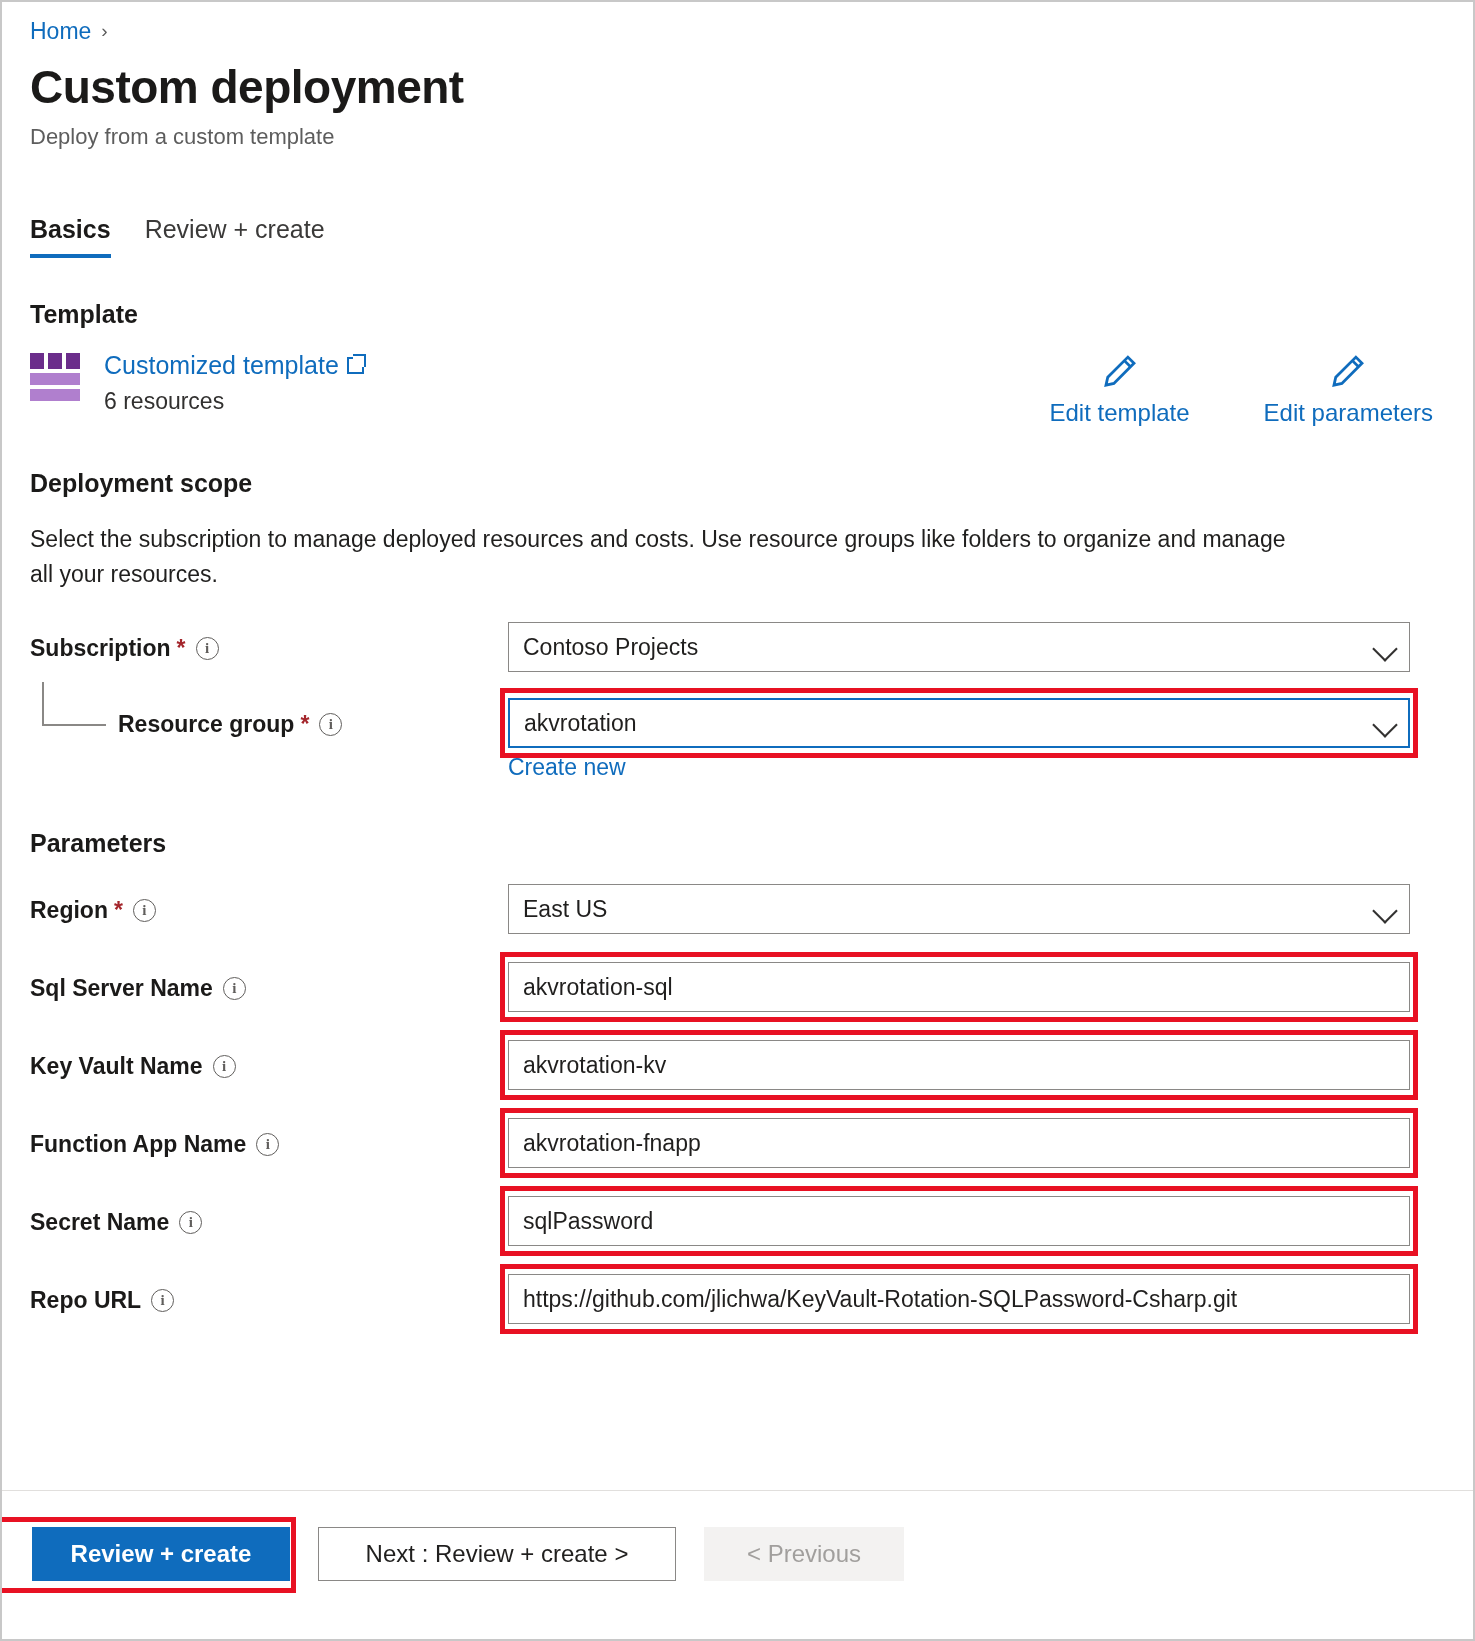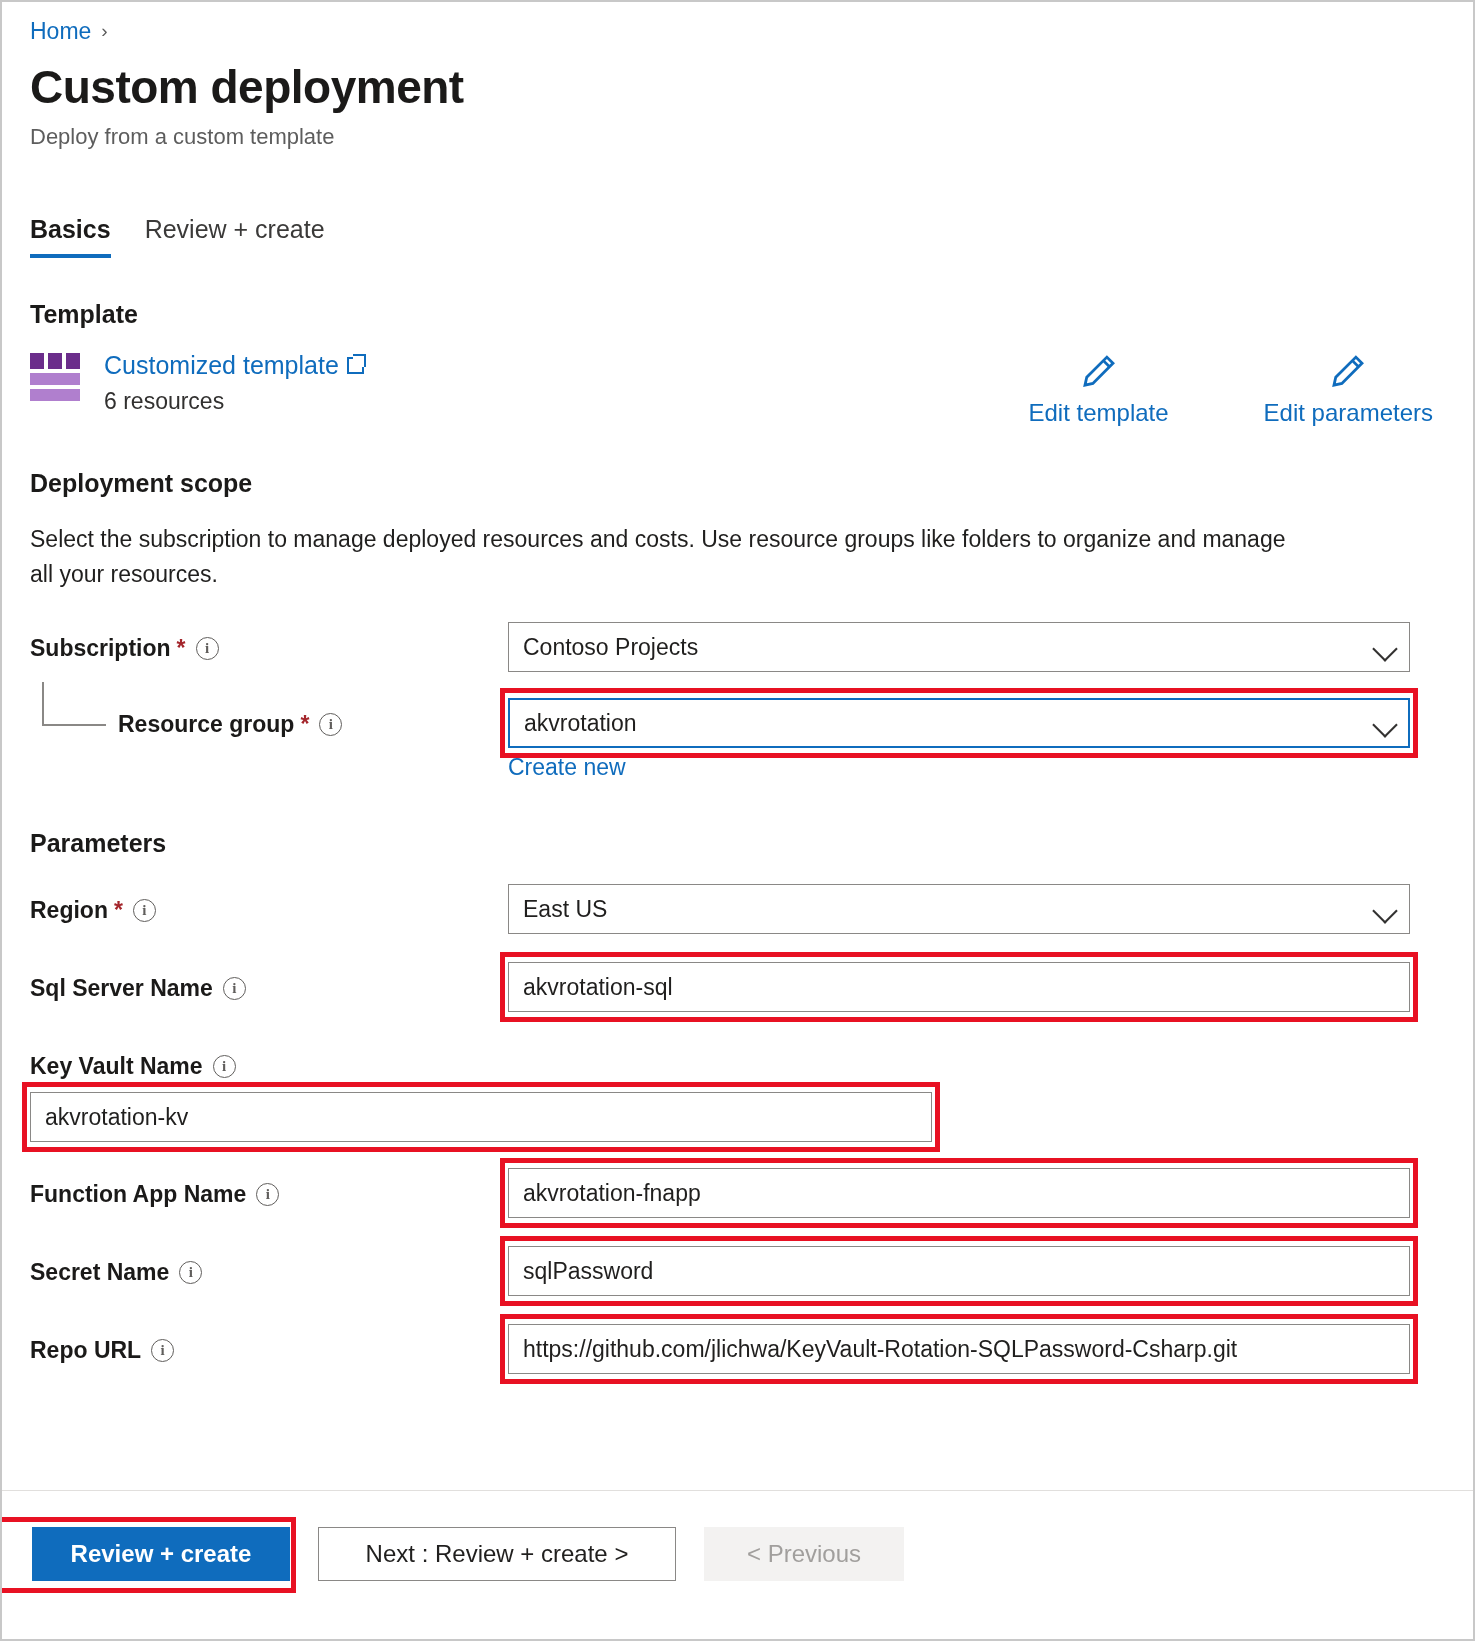--- a/index.html
+++ b/index.html
@@ -148,21 +148,20 @@
   .edit-actions {
     position: absolute;
     right: 10px;
     top: 0;
     display: flex;
     gap: 74px;
   }
   .edit-action {
     text-align: right;
     cursor: pointer;
-    margin-left: 21px;
   }
   .pencil {
     display: block;
     margin: 0 auto 6px auto;
     width: 42px;
     height: 42px;
   }
   .edit-label {
     font-size: 24px;
     color: #0f6cbd;
@@ -427,21 +426,21 @@
         <div class="flabel">
           <span>Sql Server Name</span>
           <span class="info">i</span>
         </div>
         <div class="fctl">
           <div class="azbox">akvrotation-sql</div>
           <span class="hl" style="left:-8px; top:-10px; width:918px; height:70px;"></span>
         </div>
       </div>
 
-      <div class="frow" style="margin-bottom:26px;flex-direction:column;">
+      <div class="frow" style="margin-bottom:26px;">
         <div class="flabel">
           <span>Key Vault Name</span>
           <span class="info">i</span>
         </div>
         <div class="fctl">
           <div class="azbox">akvrotation-kv</div>
           <span class="hl" style="left:-8px; top:-10px; width:918px; height:70px;"></span>
         </div>
       </div>
 

